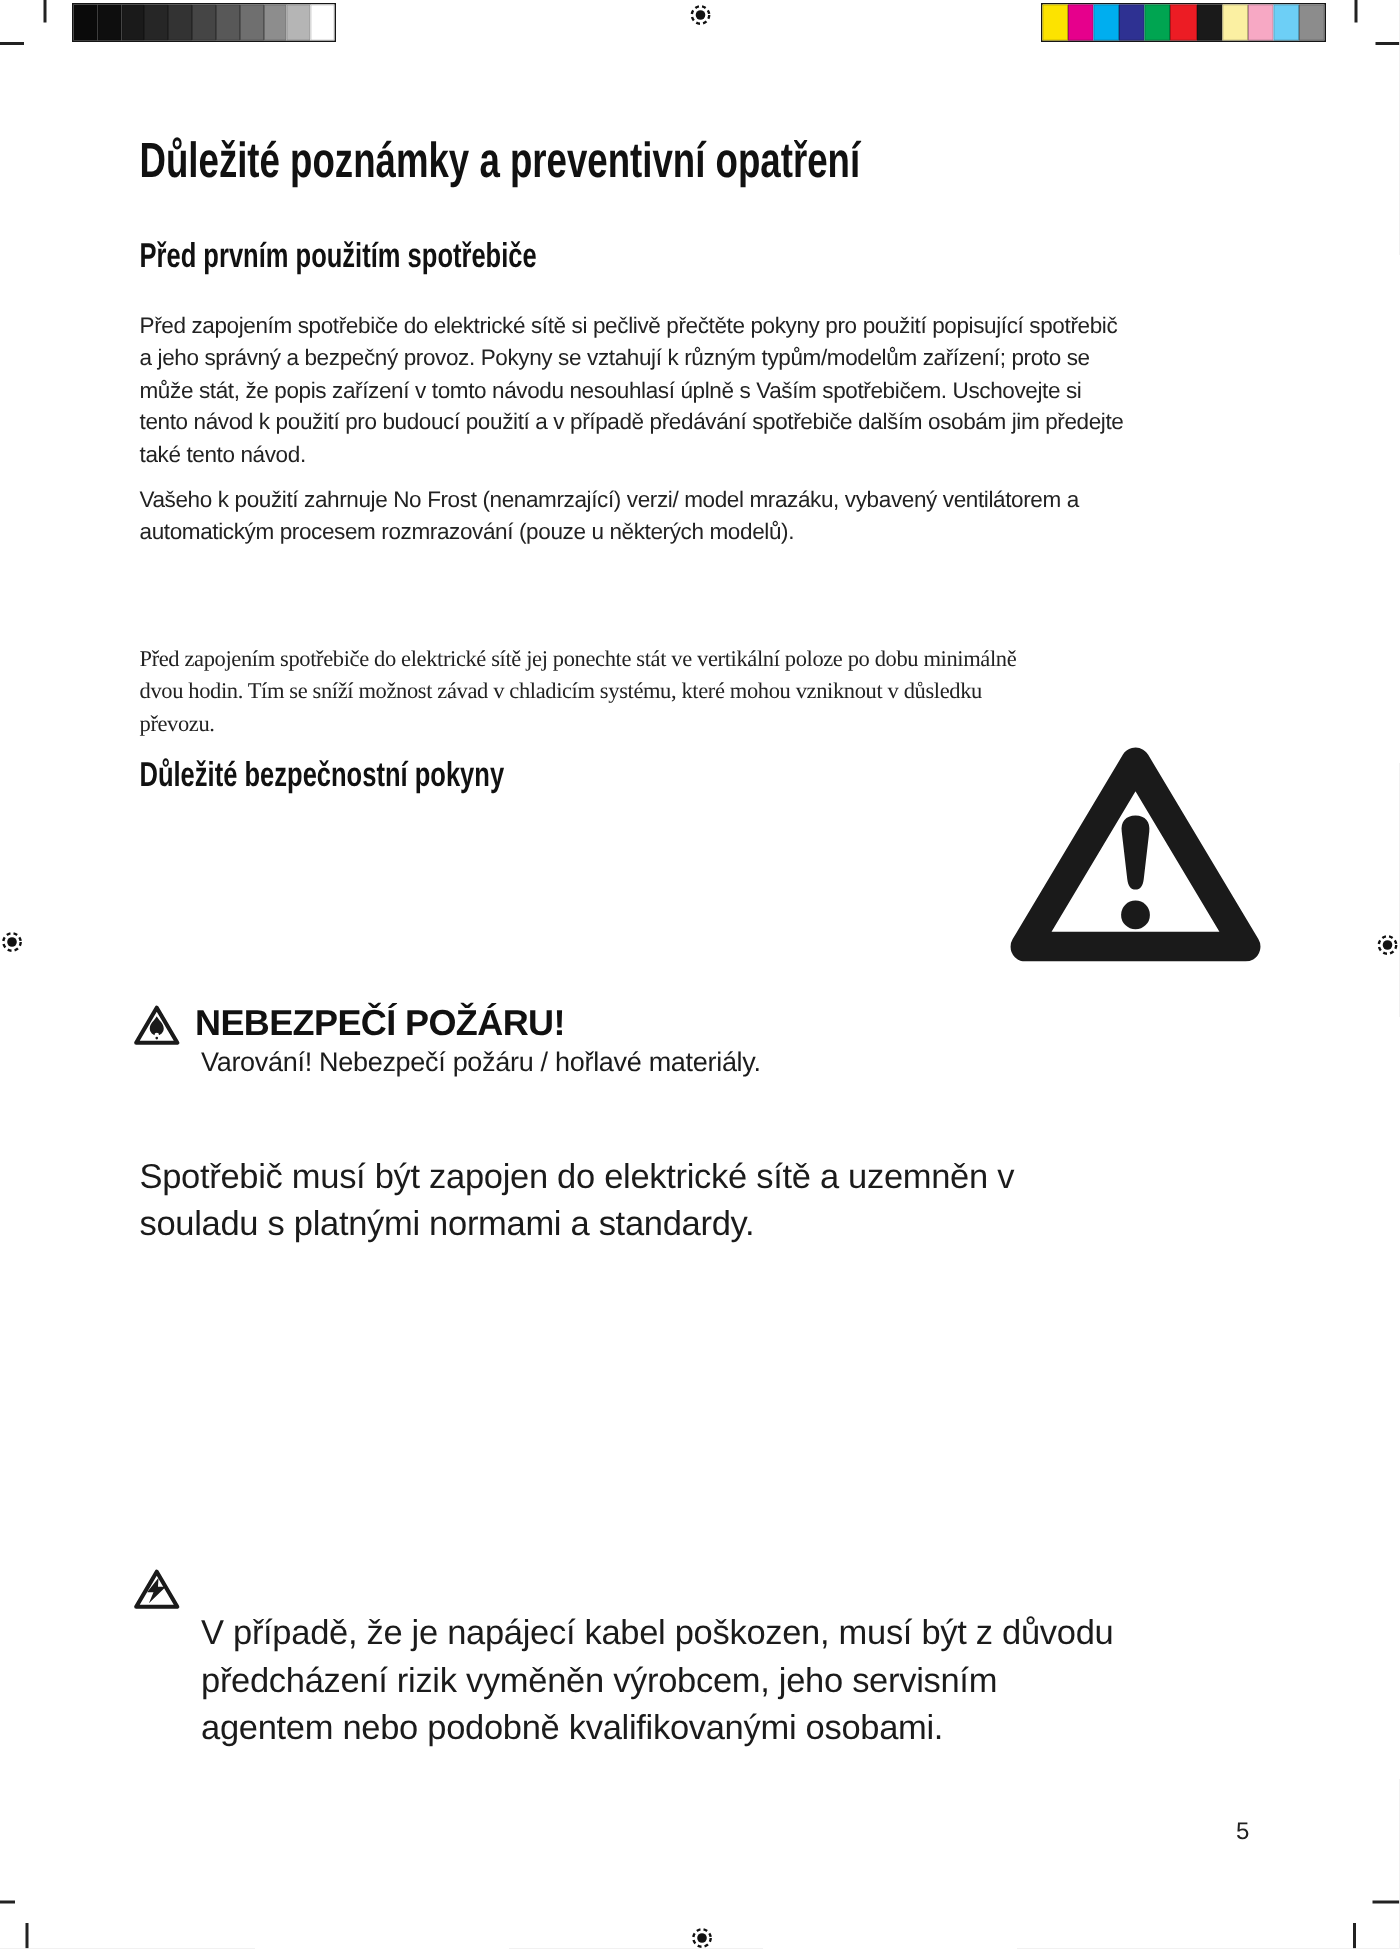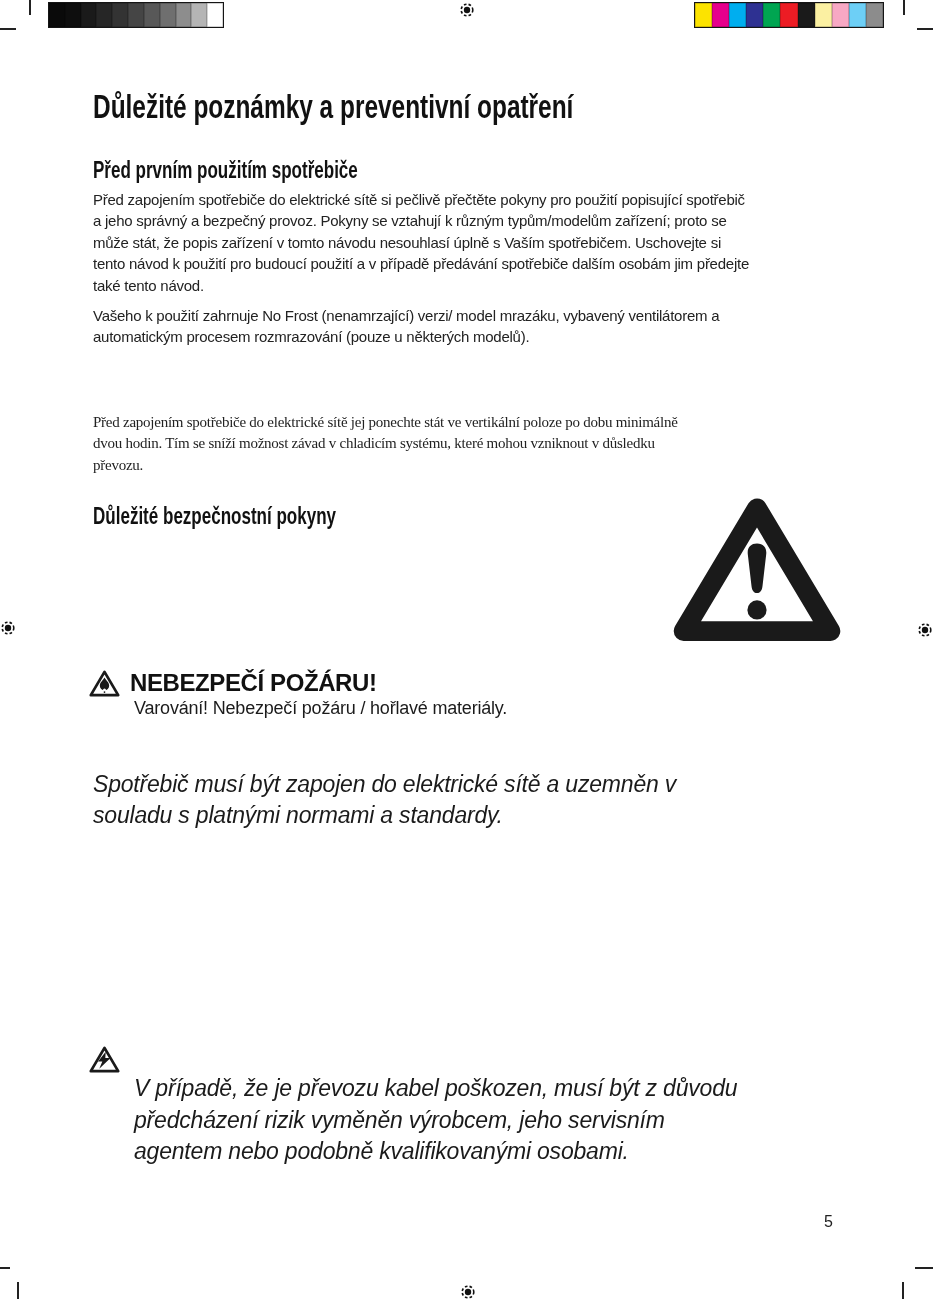--- a/index.html
+++ b/index.html
@@ -20,25 +20,25 @@
   .h1 {
     font-size:33px; font-weight:bold; white-space:nowrap; color:#111;
     transform:scaleX(0.74); transform-origin:0 0; letter-spacing:0;
   }
   .h2 {
     font-size:23px; font-weight:bold; white-space:nowrap; color:#111;
     transform:scaleX(0.74); transform-origin:0 0;
   }
   .para {
     font-size:15px; line-height:21.4px; letter-spacing:-0.25px;
-    white-space:pre; color:#222;
+    white-space:pre; color:#222;margin-top:18px;
   }
   .bigtext {
     font-size:23px; line-height:31px; letter-spacing:-0.2px;
-    white-space:pre; color:#1b1b1b;font-style:italic;
+    white-space:pre; color:#1b1b1b;
   }
   .warnrow { position:absolute; display:flex; gap:9px; }
   .warntitle {
     font-size:24px; font-weight:bold; letter-spacing:-0.4px;
     white-space:nowrap; color:#111;
   }
   .subline { font-size:18px; letter-spacing:-0.2px; white-space:pre; }
   .pagenum { font-size:16px; color:#222; }
   svg { display:block; }
 </style>
@@ -151,19 +151,19 @@
 
   <div class="warnrow" style="left:88px;top:1045px;">
     <span>
       <svg width="33" height="29" viewBox="0 0 40 36">
         <path d="M20 3.5 L37 32.5 L3 32.5 Z" fill="none" stroke="#1a1a1a" stroke-width="3.4" stroke-linejoin="round"></path>
         <path d="M21.5 8.5 L12 20.5 L17.3 20.5 L13.5 29.5 L27.5 16 L21 16 Z" fill="#1a1a1a"></path>
         <path d="M13.5 14 L16.5 10.5 M12 17.5 L14.5 14.8" stroke="#1a1a1a" stroke-width="1.1" fill="none"></path>
       </svg>
     </span>
   </div>
-  <div class="abs bigtext" style="left:134px;top:1073px;line-height:31.5px;">V případě, že je převozu kabel poškozen, musí být z důvodu
+  <div class="abs bigtext" style="left:134px;top:1073px;line-height:31.5px;">V případě, že je napájecí kabel poškozen, musí být z důvodu
 předcházení rizik vyměněn výrobcem, jeho servisním
 agentem nebo podobně kvalifikovanými osobami.</div>
 
   <div class="abs pagenum" style="left:824px;top:1213px;">5</div>
 
 </div>
 
 </body></html>

